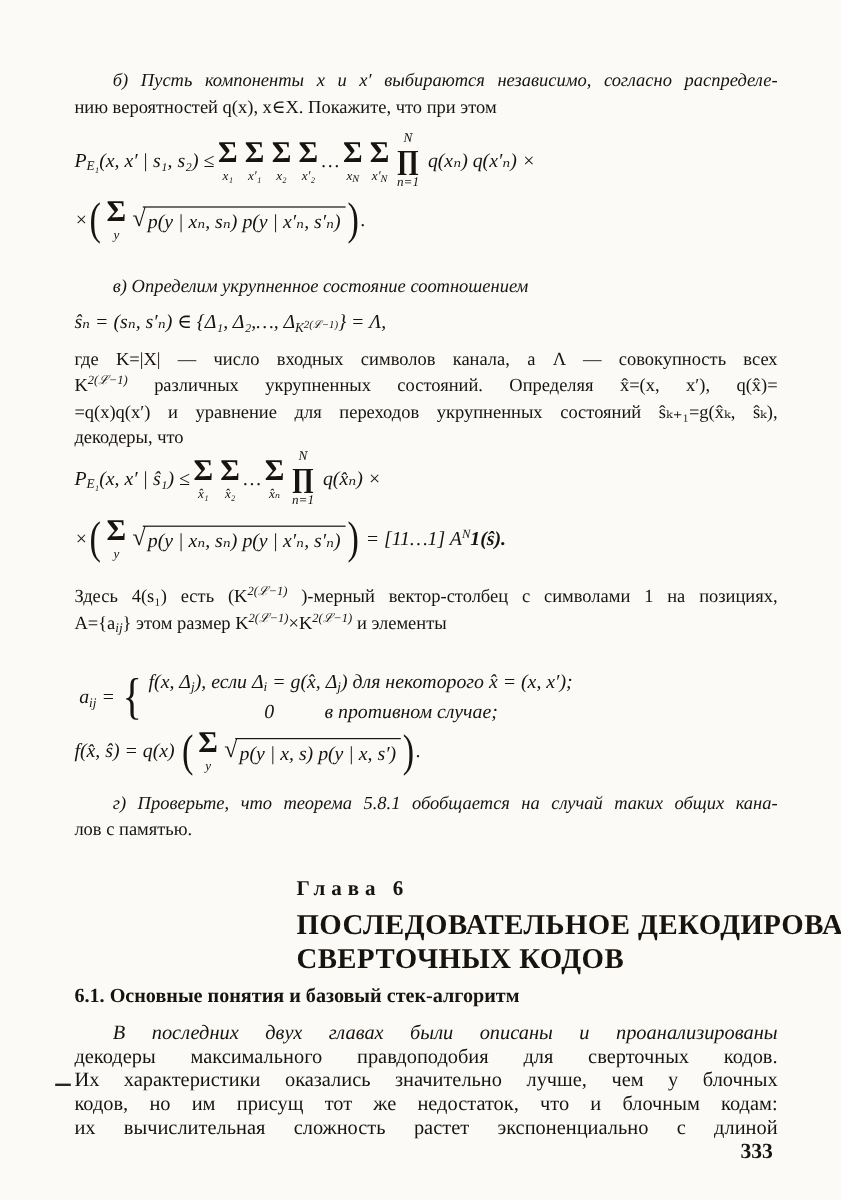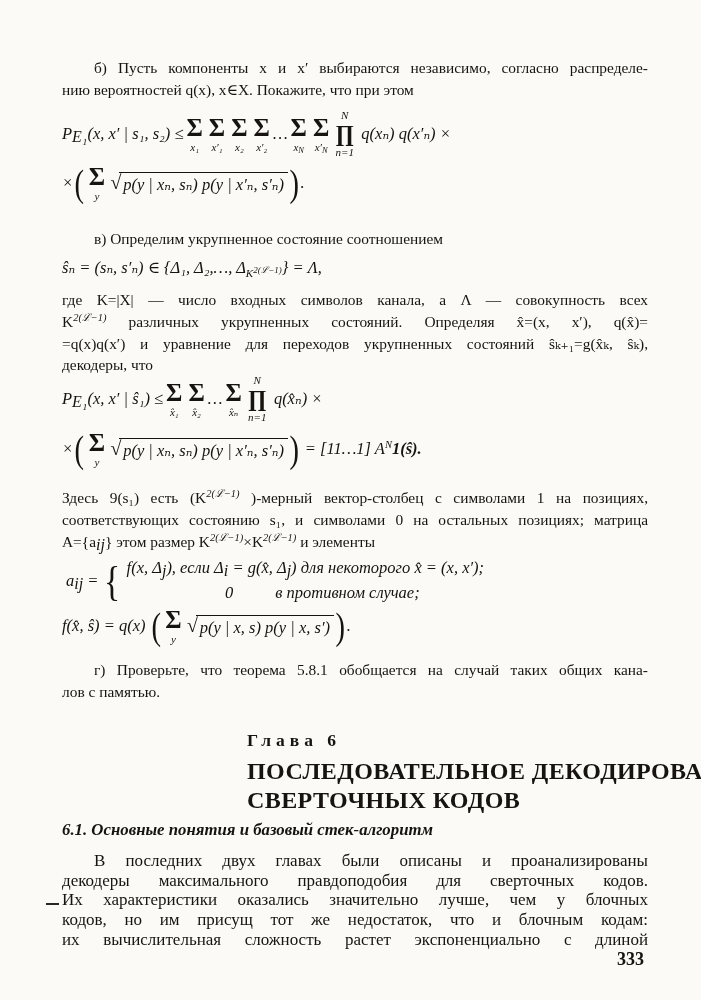--- a/index.html
+++ b/index.html
@@ -9,24 +9,24 @@
     background:#fbfaf7;
     color:#17130f;
     font-family:"Liberation Serif","DejaVu Serif",serif;
     overflow:hidden;
   }
   .block{position:absolute;}
   
   .para{font-size:15.4px;line-height:21.8px;width:586px;}
   .ln{display:block;}
   .j{text-align:justify;text-align-last:justify;}
-  .indent{text-indent:32px;}
+  .indent{text-indent:32px;font-style:italic;}
   sup,sub{line-height:0;}
   .exp{font-size:10.5px;font-style:italic;vertical-align:6px;}
-  .isub{font-size:16px;font-style:italic;vertical-align:-3px;}
+  .isub{font-size:11px;font-style:italic;vertical-align:-3px;}
   
   .fm{font-style:italic;font-size:16.5px;}
   .frow{display:flex;align-items:center;flex-wrap:nowrap;white-space:pre;}
   .mi{white-space:pre;}
   .bop{display:inline-flex;flex-direction:column;align-items:center;line-height:1;margin:0 3px;}
   .bsym{font-size:25px;font-weight:bold;font-style:normal;line-height:1;}
   .psym{font-size:23px;}
   .blim{font-size:11px;font-style:italic;margin-top:2px;white-space:nowrap;}
   .btop{font-size:11px;font-style:italic;margin-bottom:1px;}
   .nsub{font-size:8.5px;vertical-align:-2px;}
@@ -112,22 +112,21 @@
       <span class="mi">×</span>
       <span class="bigp">(</span>
       <span class="bop"><span class="bsym">Σ</span><span class="blim">y</span></span>
       <span class="sqrtwrap"><span class="radsign">√</span><span class="rad">p(y | xₙ, sₙ) p(y | x′ₙ, s′ₙ)</span></span>
       <span class="bigp">)</span>
       <span class="mi"><span> = [11…1] A</span><sup class="exp">N</sup><b>1(ŝ).</b></span>
     </div>
   </div>
 
   <div class="block para" style="left:62px;top:487px;">
-    <span class="ln j"><span>Здесь 9(s₁) есть (K</span><sup class="exp">2(ℒ−1)</sup><span> )-мерный вектор-столбец с символами 1 на позициях,</span></span>
-    <span class="ln j">соответствующих состоянию s₁, и символами 0 на остальных позициях; матрица</span>
+    <span class="ln j"><span>Здесь 4(s₁) есть (K</span><sup class="exp">2(ℒ−1)</sup><span> )-мерный вектор-столбец с символами 1 на позициях,</span></span>
     <span class="ln"><span>A={a</span><sub class="isub">ij</sub><span>} этом размер K</span><sup class="exp">2(ℒ−1)</sup><span>×K</span><sup class="exp">2(ℒ−1)</sup><span>  и элементы</span></span>
   </div>
 
   <div class="block fm" style="left:66px;top:558px;">
     <div class="frow">
       <span class="mi"><span>a</span><sub class="isub">ij</sub><span> =</span></span>
       <span class="cbrace">{</span>
       <div class="crows">
         <div class="crow"><span>f(x, Δ</span><sub class="isub">j</sub><span>), если Δ</span><sub class="isub">i</sub><span> = g(x̂, Δ</span><sub class="isub">j</sub><span>) для некоторого x̂ = (x, x′);</span></div>
         <div class="crow"><span class="zero">0</span><span>в противном случае;</span></div>
@@ -150,21 +149,21 @@
     <span class="ln j indent">г) Проверьте, что теорема 5.8.1 обобщается на случай таких общих  кана-</span>
     <span class="ln">лов с памятью.</span>
   </div>
 
   <div class="block chapter-label" style="left:247px;top:730px;">Глава 6</div>
   <div class="block chapter-title" style="left:247px;top:757px;">
     <span class="ln">ПОСЛЕДОВАТЕЛЬНОЕ ДЕКОДИРОВАНИЕ</span>
     <span class="ln">СВЕРТОЧНЫХ КОДОВ</span>
   </div>
 
-  <div class="block section-heading" style="left:62px;top:820px;font-style:italic;">6.1. Основные понятия и базовый стек-алгоритм</div>
+  <div class="block section-heading" style="left:62px;top:820px;">6.1. Основные понятия и базовый стек-алгоритм</div>
 
   <div class="block intro" style="left:62px;top:851px;">
     <span class="ln j indent">В последних двух главах были описаны и проанализированы</span>
     <span class="ln j">декодеры максимального правдоподобия для сверточных кодов.</span>
     <span class="ln j">Их характеристики оказались значительно лучше, чем у блочных</span>
     <span class="ln j">кодов,  но им присущ тот же недостаток, что и блочным кодам:</span>
     <span class="ln j">их вычислительная сложность растет экспоненциально с длиной</span>
   </div>
 
   <span class="artifact"></span>

